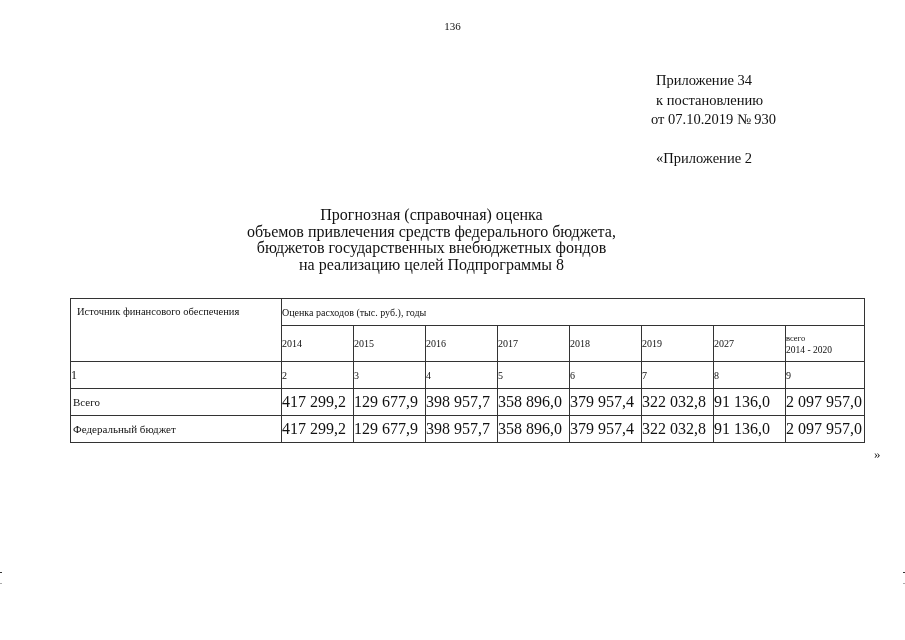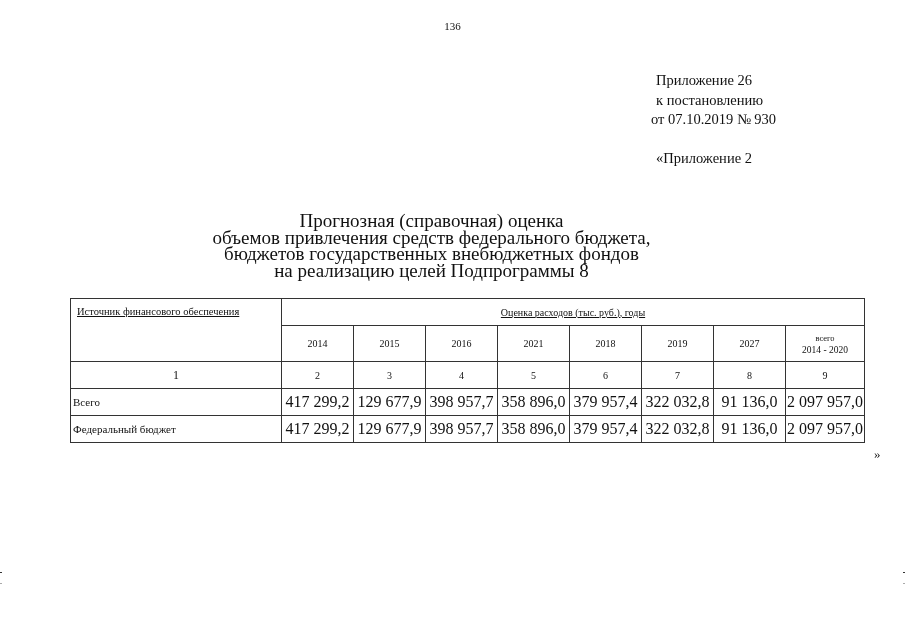--- a/index.html
+++ b/index.html
@@ -6,51 +6,51 @@
   body {
     width: 905px; height: 640px; background: #ffffff; position: relative; overflow: hidden;
     font-family: "Liberation Serif", "DejaVu Serif", serif; color: #111;
   }
   .abs { position: absolute; }
   .page-num { left: 0; width: 905px; top: 20px; text-align: center; font-size: 11px; }
   .appendix { left: 651px; top: 71px; font-size: 14.5px; line-height: 19.5px; white-space: nowrap; }
   .appendix div { padding-left: 5px; }
   .appendix div.date { padding-left: 0; }
   .appendix .gap { height: 19px; }
-  .title { left: 0; width: 905px; top: 213px; text-align: center; font-size: 19px; line-height: 16.5px; }
+  .title { left: 0; width: 905px; top: 207px; text-align: center; font-size: 16px; line-height: 16.5px; }
   .title div { position: relative; left: -21px; }
   table.grid {
     position: absolute; left: 70px; top: 298px; border-collapse: collapse;
     font-size: 10px; table-layout: fixed;
   }
-  table.grid td { border: 1px solid #333; padding: 0; text-align: center; vertical-align: middle; }
+  table.grid td { border: 1px solid #333; padding: 0; text-align: left; vertical-align: middle; }
   .c-src { width: 211px; }
   .c-yr { width: 72px; }
   .c-tot { width: 79px; }
-  tr.h1 td { height: 26px; text-decoration: underline; }
+  tr.h1 td { height: 26px; }
   tr.h2 td { height: 35px; }
   tr.h3 td { height: 26px; }
   tr.d td { height: 26px; font-size: 16px; }
   td.src-head { text-align: left !important; vertical-align: top !important; padding: 7px 0 0 6px !important; font-size: 10.5px; }
   td.src-label { text-align: left !important; padding-left: 2px !important; font-size: 11px !important; }
   td.col1 { font-size: 12px; }
   td.tot-head { font-size: 9.5px; line-height: 12px; }
   td.tot-head span { display: block; }
   td.tot-head .small { font-size: 8.5px; }
   .close-quote { left: 874px; top: 446px; font-size: 13px; }
   .mark { width: 2px; height: 1px; background: #333; }
   .mark.light { background: #aaa; }
 </style>
 </head>
 <body>
 
 <div class="abs page-num">136</div>
 
 <div class="abs appendix">
-  <div>Приложение 26</div>
+  <div>Приложение 34</div>
   <div>к постановлению</div>
   <div class="date">от 07.10.2019 № 930</div>
   <div class="gap"></div>
   <div>«Приложение 2</div>
 </div>
 
 <div class="abs title">
   <div>Прогнозная (справочная) оценка</div>
   <div>объемов привлечения средств федерального бюджета,</div>
   <div>бюджетов государственных внебюджетных фондов</div>
@@ -71,21 +71,21 @@
   </colgroup>
   <tbody>
       <tr class="h1">
     <td rowspan="2" class="src-head">Источник финансового обеспечения</td>
     <td colspan="8">Оценка расходов (тыс. руб.), годы</td>
   </tr>
   <tr class="h2">
     <td>2014</td>
     <td>2015</td>
     <td>2016</td>
-    <td>2021</td>
+    <td>2017</td>
     <td>2018</td>
     <td>2019</td>
     <td>2027</td>
     <td class="tot-head">
       <span class="small">всего</span>
       <span>2014 - 2020</span>
     </td>
   </tr>
   <tr class="h3">
     <td class="col1">1</td>

